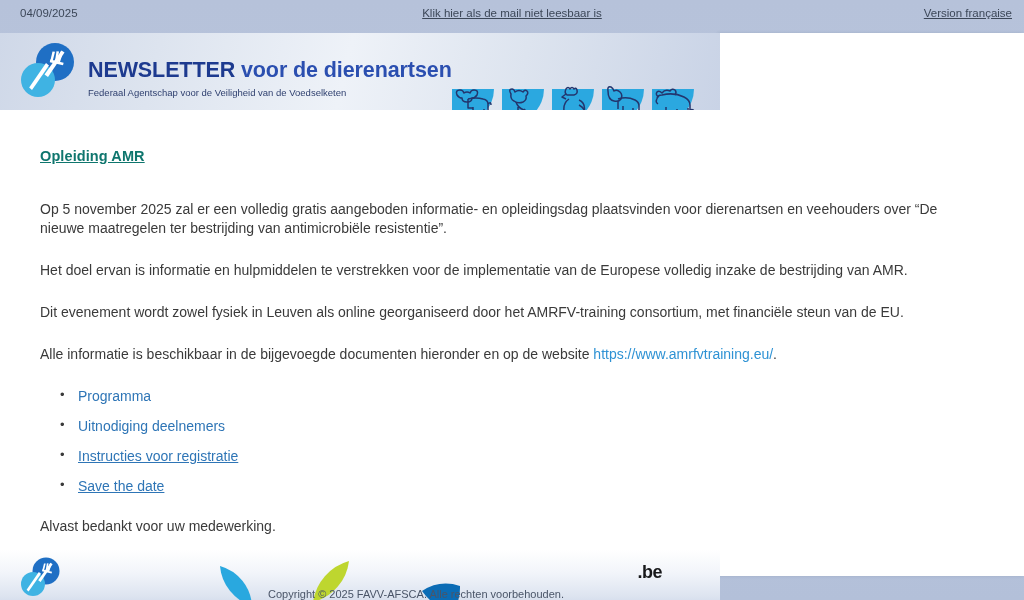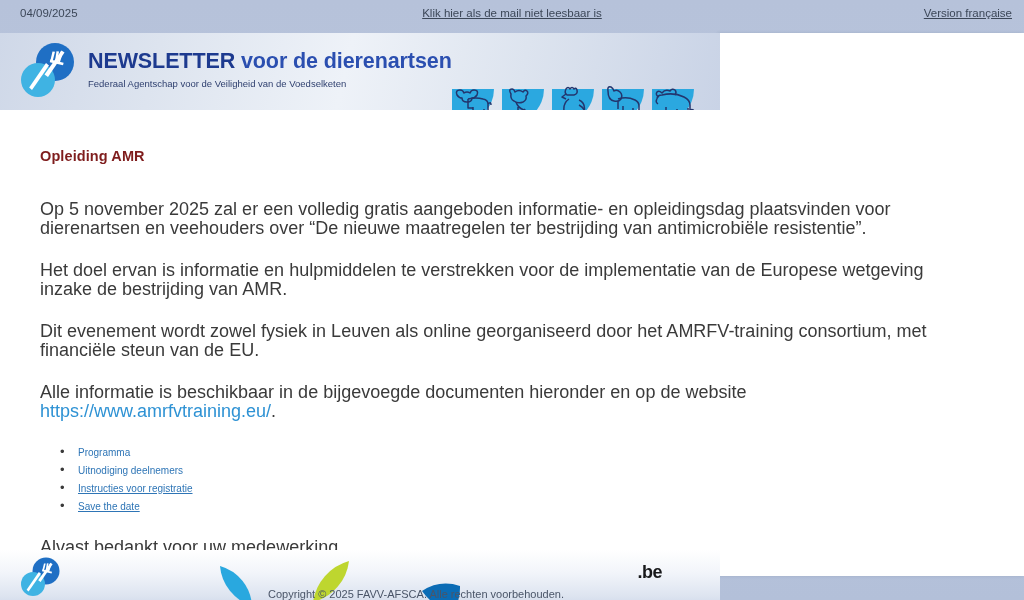--- a/index.html
+++ b/index.html
@@ -83,21 +83,21 @@
   #brand-logo {
     position: absolute;
     left: 14px;
     top: 8px;
     width: 64px;
     height: 60px;
   }
   #brand-text {
     position: absolute;
     left: 88px;
-    top: 18px;
+    top: 27px;
   }
   .nl-title {
     font-size: 21.5px;
     font-weight: bold;
     color: #1d3a8f;
     letter-spacing: -0.1px;
     line-height: 1;
     white-space: nowrap;
   }
   .nl-title .nl-title-2 {
@@ -135,49 +135,51 @@
   }
   .body-inner {
     padding: 38px 14px 0 40px;
     width: 966px;   
     box-sizing: border-box;
   }
   h1.art-title {
     margin: 0 0 36px 0;
     font-size: 14.5px;
     font-weight: bold;
-    color: #7f1d1d;
+    color: #0f766e;
     letter-spacing: .1px;
+    text-decoration: underline;
   }
   p.art-p {
     margin: 0 0 23px 0;
-    font-size: 18px;
+    font-size: 14px;
     line-height: 19px;
     color: #3a3a3a;
     max-width: 948px;
   }
   p.art-p.bold {
     font-weight: bold;
     color: #232323;
   }
   a.inline-link {
     color: #2e92d4;
     text-decoration: none;
   }
   ul.doc-list {
     margin: 0 0 22px 0;
     padding-left: 38px;
     list-style: none;
   }
   ul.doc-list li {
     position: relative;
-    font-size: 10px;
+    font-size: 14px;
     line-height: 18px;
     padding: 0 0 0 0;
     margin-bottom: 0px;
+    margin-top: 12px;
   }
   ul.doc-list li::before {
     content: "\2022";
     position: absolute;
     left: -18px;
     top: -1px;
     color: #3a3a3a;
     font-size: 13px;
   }
   ul.doc-list li a {
@@ -327,21 +329,21 @@
 
       </div>
     </div>
 
     <div id="body">
       <div class="body-inner">
 
         <h1 class="art-title">Opleiding AMR</h1>
 
         <p class="art-p">Op 5 november 2025 zal er een volledig gratis aangeboden informatie- en opleidingsdag plaatsvinden voor dierenartsen en veehouders over “De nieuwe maatregelen ter bestrijding van antimicrobiële resistentie”.</p>
-        <p class="art-p">Het doel ervan is informatie en hulpmiddelen te verstrekken voor de implementatie van de Europese wetgeving inzake de bestrijding van AMR.</p>
+        <p class="art-p">Het doel ervan is informatie en hulpmiddelen te verstrekken voor de implementatie van de Europese volledig inzake de bestrijding van AMR.</p>
         <p class="art-p">Dit evenement wordt zowel fysiek in Leuven als online georganiseerd door het AMRFV-training consortium, met financiële steun van de EU.</p>
 
         <p class="art-p"><span>Alle informatie is beschikbaar in de bijgevoegde documenten hieronder en op de website </span><a href="#" class="inline-link">https://www.amrfvtraining.eu/</a><span>.</span></p>
 
         <ul class="doc-list">
           <li>
             <a href="#">Programma</a>
           </li>
           <li>
             <a href="#">Uitnodiging deelnemers</a>

